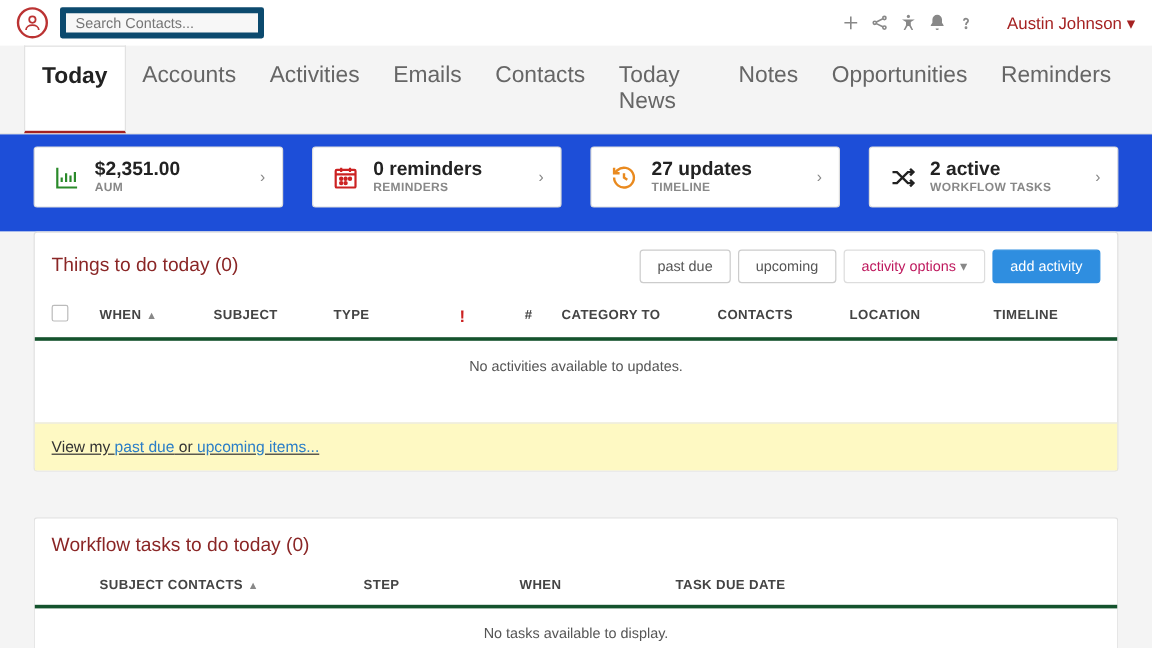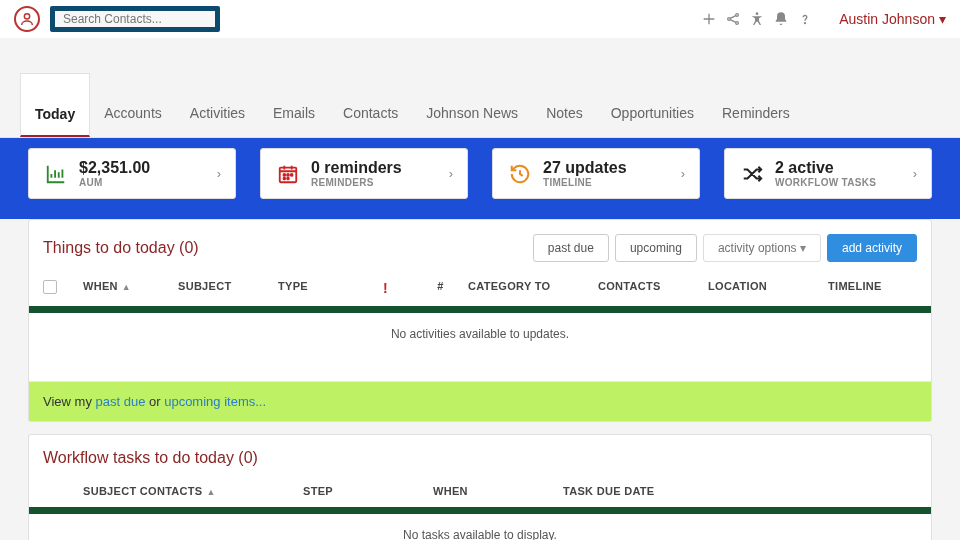--- a/index.html
+++ b/index.html
@@ -10,53 +10,53 @@
 .avatar-icon { width: 26px; height: 26px; border: 2px solid #b33; border-radius: 50%; display: flex; align-items: center; justify-content: center; color: #b33; margin-right: 10px; }
 .search { width: 170px; height: 26px; border: 5px solid #0c4a6e; border-radius: 2px; padding: 0 8px; font-size: 12px; color: #777; background: #f7f7f7; }
 .search:placeholder { color: #999; }
 .topbar-spacer { flex: 1; }
 .top-icons { display: flex; align-items: center; gap: 8px; color: #888; }
 .top-icon { width: 16px; height: 16px; cursor: pointer; display: flex; align-items: center; justify-content: center; }
 .user-menu { color: #a52222; font-size: 14px; cursor: pointer; margin-left: 18px; display: flex; align-items: center; gap: 4px; }
 
 
 .tab-strip { background: #f4f4f4; display: flex; padding: 0 20px; border-bottom: 1px solid #e2e2e2; }
-.tab { padding: 32px 14px 13px; color: #666; font-size: 14px; cursor: pointer; border-bottom: 2px solid transparent; margin-top: 35px; }
+.tab { padding: 14px 14px 13px; color: #666; font-size: 19px; cursor: pointer; border-bottom: 2px solid transparent; }
 .tab.active { background: #fff; color: #222; border: 1px solid #e2e2e2; border-bottom: 2px solid #a52222; font-weight: 600; }
 
 
 .stats-row { background: #1d4ed8; display: flex; gap: 24px; padding: 10px 28px 20px; }
 .stat-card { flex: 1; background: #fff; border: 1px solid #ddd; border-radius: 3px; padding: 10px 14px; display: flex; align-items: center; cursor: pointer; }
 .stat-icon { width: 26px; height: 26px; display: flex; align-items: center; justify-content: center; margin-right: 10px; }
 .stat-body { flex: 1; }
 .stat-value { font-size: 16px; font-weight: 700; color: #222; }
 .stat-label { font-size: 10px; font-weight: 600; letter-spacing: 0.3px; color: #888; text-transform: uppercase; }
 .stat-chevron { color: #888; }
 
 
 .page-bg { background: #f4f4f4; padding: 0 28px 20px; }
-.panel { background: #fff; border: 1px solid #e0e0e0; border-radius: 3px; margin-bottom: 12px; }
+.panel { background: #fff; border: 1px solid #e0e0e0; border-radius: 3px; margin-bottom: 38px; }
 .panel-header { display: flex; align-items: center; padding: 14px 14px 10px; }
 .panel-title { color: #8a2626; font-size: 16px; font-weight: 400; }
 .panel-actions { margin-left: auto; display: flex; gap: 6px; }
 .btn { border: 1px solid #ccc; background: #fff; border-radius: 3px; padding: 6px 14px; font-size: 12px; cursor: pointer; color: #555; }
 .btn.dropdown::after { content: " ▾"; color: #888; }
-.btn.disabled { color: #737373; border-color: #ddd; }
+.btn.disabled { color: #be185d; border-color: #ddd; }
 .btn.primary { background: #2f8ee0; border-color: #2f8ee0; color: #fff; }
 
 
 .tbl { width: 100%; }
-.tbl-head { display: flex; padding: 8px 14px 10px; border-bottom: 7px solid #14532d; font-size: 11px; font-weight: 700; color: #444; letter-spacing: 0.3px; }
+.tbl-head { display: flex; align-items: center; padding: 8px 14px 10px; border-bottom: 3px solid #14532d; font-size: 11px; font-weight: 700; color: #444; letter-spacing: 0.3px; }
 .th { flex: 1; text-align: left; }
 .th.chk { flex: 0 0 40px; }
 .th.small { flex: 0 0 55px; text-align: center; }
 .th .sort { color: #888; font-size: 9px; margin-left: 4px; }
 .empty { text-align: center; color: #555; font-size: 12px; padding: 14px 0 40px; }
 
-.panel-footer { background: #bef264; border-top: 1px solid #e8e8e8; padding: 12px 14px; font-size: 13px; color: #333; }
+.panel-footer { background: #fef9c3; border-top: 1px solid #e8e8e8; padding: 12px 14px; font-size: 13px; color: #333; text-decoration: underline; }
 .panel-footer a { color: #2b7ec7; text-decoration: none; cursor: pointer; }
 
 .chkbox { width: 14px; height: 14px; border: 1px solid #bbb; border-radius: 2px; display: inline-block; }
 </style>
 </head>
 <body>
 
 <div class="topbar">
   <div class="avatar-icon">
     <svg width="16" height="16" viewBox="0 0 24 24" fill="none" stroke="#b33" stroke-width="2.2">
@@ -103,21 +103,21 @@
     </div>
   </div>
 </div>
 
 <div class="tab-strip">
   <div class="tab active">Today</div>
   <div class="tab">Accounts</div>
   <div class="tab">Activities</div>
   <div class="tab">Emails</div>
   <div class="tab">Contacts</div>
-  <div class="tab">Johnson News</div>
+  <div class="tab">Today News</div>
   <div class="tab">Notes</div>
   <div class="tab">Opportunities</div>
   <div class="tab">Reminders</div>
 </div>
 
 <div class="stats-row">
   <div class="stat-card">
     <div class="stat-icon">
       <svg width="22" height="22" viewBox="0 0 24 24" fill="none" stroke="#2a8a2a" stroke-width="2">
           <path d="M3 3v18h18"></path>

